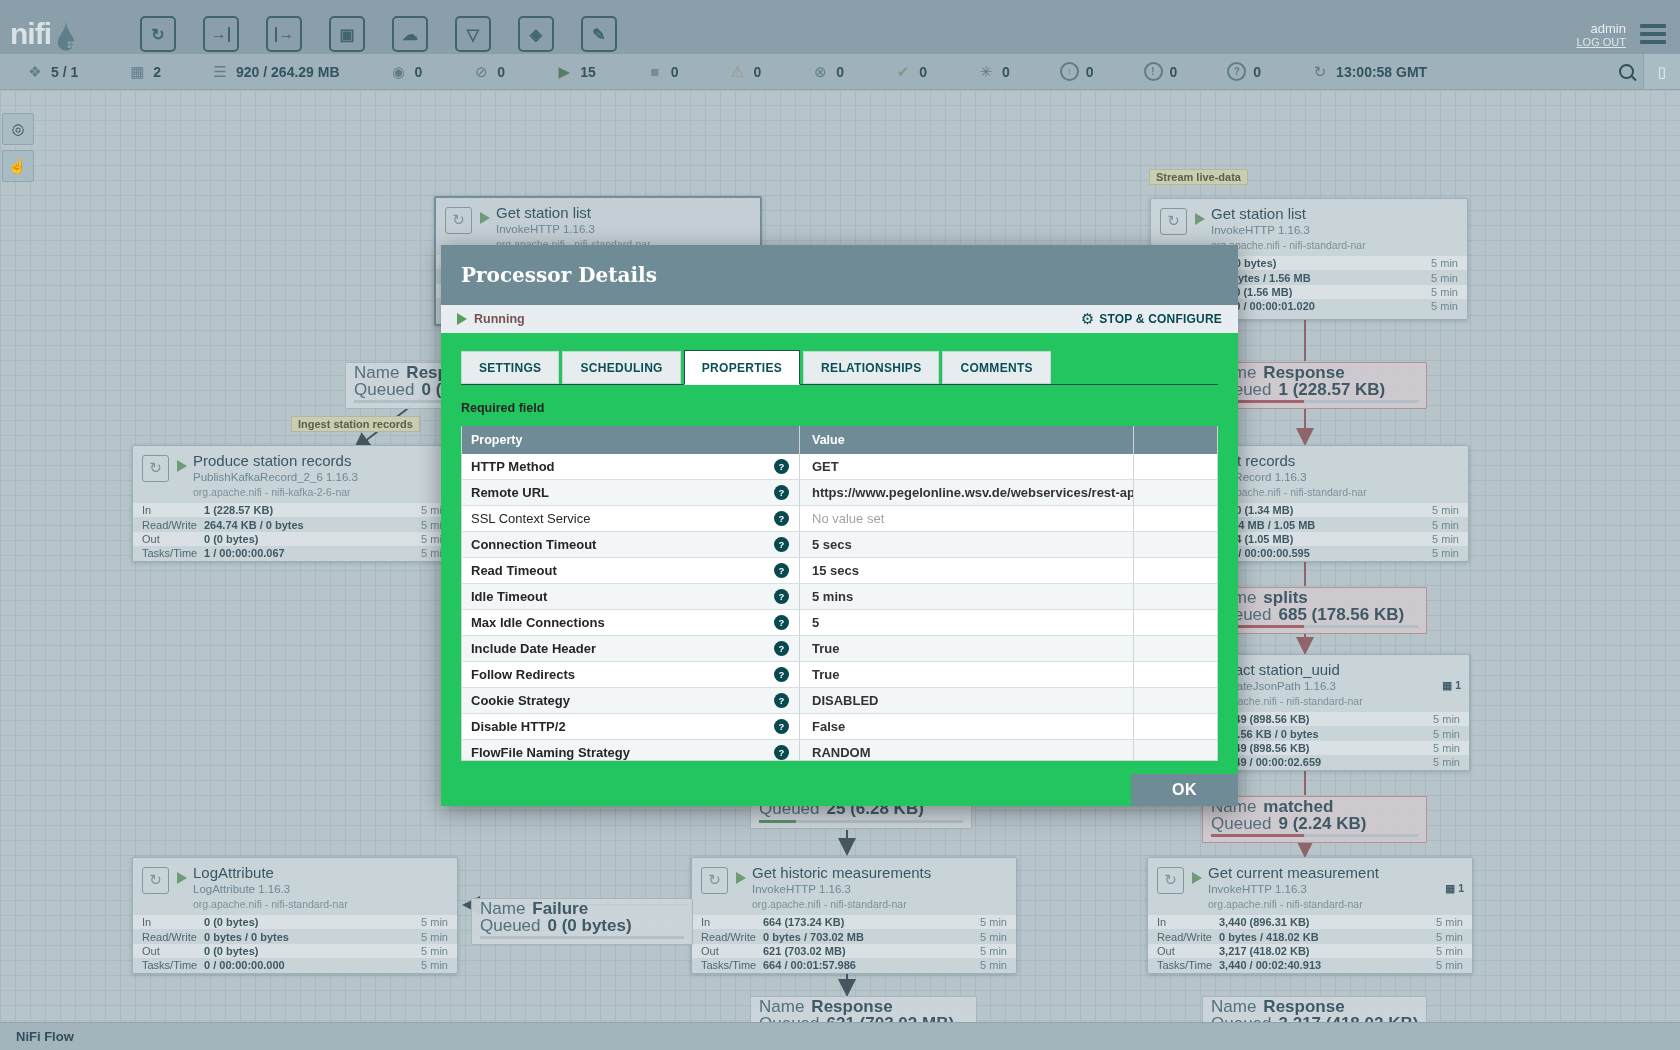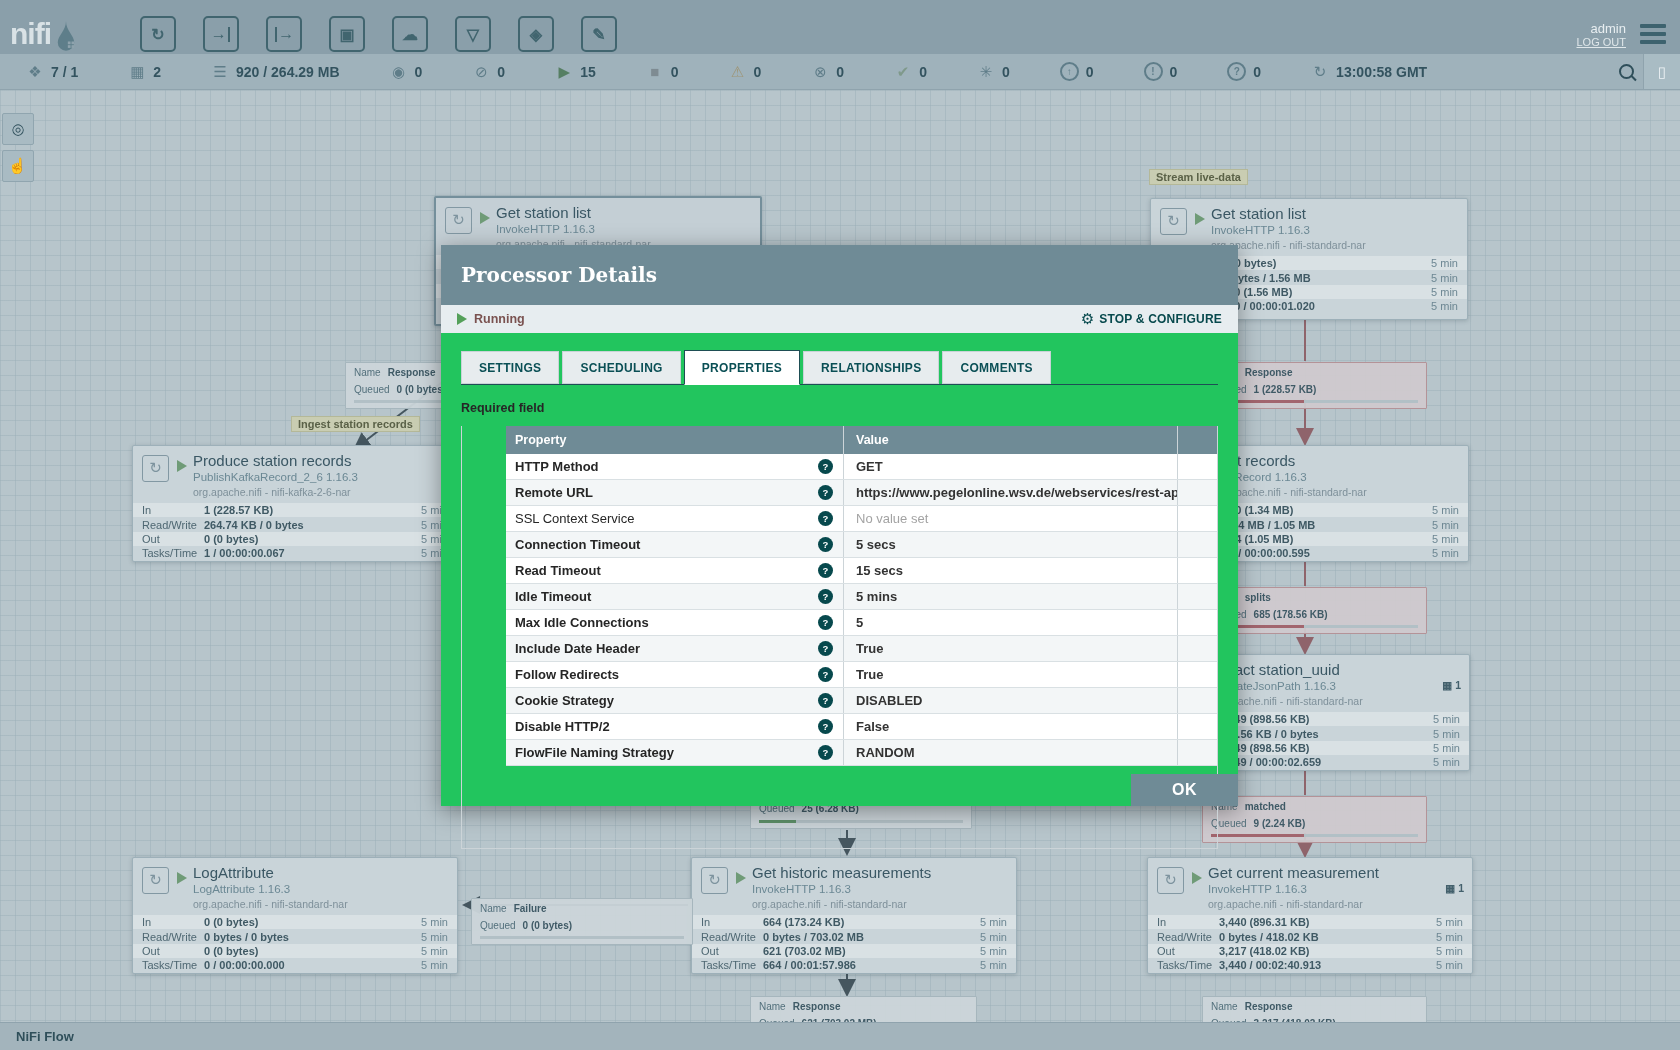--- a/index.html
+++ b/index.html
@@ -59,21 +59,21 @@
   .proc .ty{position:absolute;left:60px;top:25px;font-size:11.5px;color:#6b8894;white-space:nowrap;}
   .proc .bu{position:absolute;left:60px;top:40px;font-size:10.5px;color:#7e909a;white-space:nowrap;}
   .proc .badge{position:absolute;right:8px;top:24px;font-size:10.5px;font-weight:bold;color:#43606c;}
   .srow{display:flex;height:14.4px;align-items:center;padding:0 9px;font-size:11px;line-height:14px;}
   .srow:nth-child(odd){background:rgba(255,255,255,.3);}
   .srow .sl{width:62px;color:#4e6772;}
   .srow .sv{flex:1;font-weight:bold;color:#3f5964;white-space:nowrap;overflow:hidden;}
   .srow .sw{color:#6d8793;margin-left:6px;}
 
   .qlabel{position:absolute;background:rgba(203,213,217,.95);border:1px solid #a6b6bd;border-radius:1px;
-          padding:2px 8px 5px;font-size:10px;cursor:pointer;text-align:center;}
+          padding:2px 8px 5px;font-size:17px;cursor:pointer;text-align:center;}
   .qlabel.red{border-color:#b49398;background:rgba(207,201,205,.95);}
   .qrow{display:flex;gap:7px;line-height:16.5px;white-space:nowrap;}
   .qrow .ql{color:#53707c;}
   .qrow .qv{color:#3f5a66;font-weight:bold;}
   .qbar{height:3px;background:#b2c0c6;margin-top:2px;position:relative;}
   .qbar i{position:absolute;left:0;top:0;height:3px;display:block;}
 
   .tlabel{position:absolute;background:#c9cdb2;border:1px solid #b4b898;color:#5a6147;font-weight:bold;
           font-size:11px;padding:1px 6px;white-space:nowrap;cursor:pointer;}
 
@@ -90,21 +90,21 @@
               border-left:10px solid #54a05a;margin-right:7px;}
   #state-text{font-size:12.5px;font-weight:bold;color:#7a5250;}
   #stopcfg{margin-left:auto;display:flex;align-items:center;gap:5px;cursor:pointer;color:#07494d;}
   #stopcfg .gear{font-size:15px;}
   #stopcfg .lbl{font-size:12px;font-weight:bold;letter-spacing:.2px;}
   #tabs{display:flex;gap:3px;margin:17px 20px 0;border-bottom:1px solid #1e4e54;align-items:flex-end;}
   .tab{height:31px;display:flex;align-items:center;padding:0 17px;font-size:12px;font-weight:bold;color:#0a4f55;
        background:#e7ecee;border:1px solid #c9d3d7;letter-spacing:.3px;cursor:pointer;}
   .tab.active{background:#fff;border:1px solid #1e4e54;border-bottom:1px solid #fff;margin-bottom:-1px;height:33px;}
   #req-note{margin:16px 20px 0;font-size:12.5px;font-weight:bold;color:#262626;}
-  #ptable{margin:11px 20px 12px;height:423px;overflow:hidden;border:1px solid #ccd4d8;border-top:none;box-sizing:border-box;padding-left:44px;}
+  #ptable{margin:11px 20px 12px;height:335px;overflow:hidden;border:1px solid #ccd4d8;border-top:none;box-sizing:border-box;}
   #pt-head{display:flex;height:28px;background:#6f8b96;color:#fff;font-weight:bold;font-size:12.5px;line-height:28px;}
   .cp{width:337px;padding-left:9px;box-sizing:border-box;}
   .cv{width:334px;padding-left:12px;box-sizing:border-box;border-left:1px solid #ccd4d8;}
   .cs{flex:1;border-left:1px solid #ccd4d8;}
   .prow{display:flex;height:25px;line-height:25px;border-bottom:1px solid #d9e0e3;background:#fff;}
   .prow.alt{background:#f3f6f7;}
   .prow .cp{display:flex;align-items:center;color:#262626;}
   .prow .cp .pname{flex:1;}
   .prow .cp.req .pname{font-weight:bold;}
   .help{width:15px;height:15px;border-radius:50%;background:#07494d;color:#fff;font-size:9.5px;font-weight:bold;
@@ -150,21 +150,21 @@
           <i></i>
           <i></i>
         </div>
     </div>
   </header>
 
   <div id="sbar">
     <div id="sbar-items" style="display:flex;align-items:center;">
         <div class="sbitem">
           <span class="sbicon">❖</span>
-          <span class="sbval">7 / 1</span>
+          <span class="sbval">5 / 1</span>
         </div>
         <div class="sbitem">
           <span class="sbicon">▦</span>
           <span class="sbval">2</span>
         </div>
         <div class="sbitem">
           <span class="sbicon">☰</span>
           <span class="sbval">920 / 264.29 MB</span>
         </div>
         <div class="sbitem">

